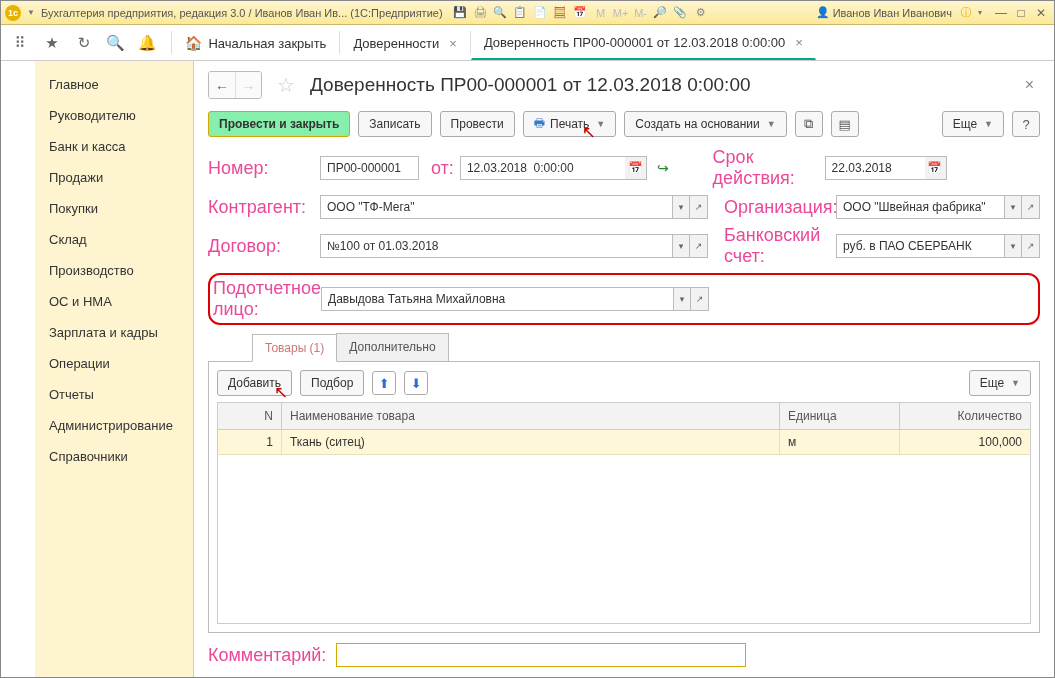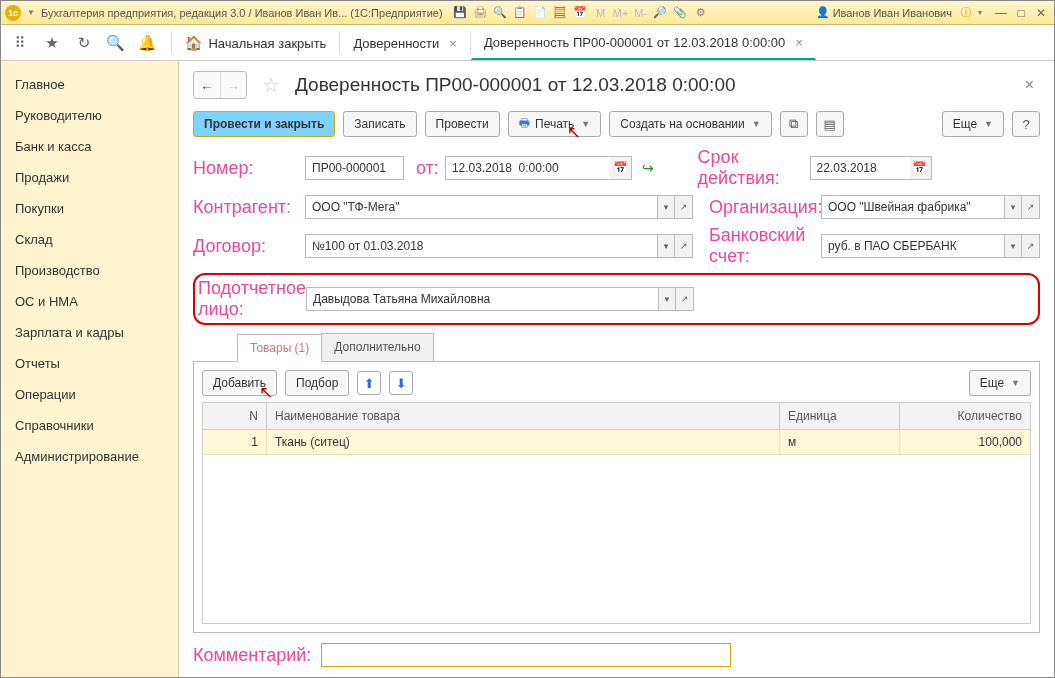--- a/index.html
+++ b/index.html
@@ -23,40 +23,40 @@
 .tabsbar .tool-icons { display: flex; align-items: center; gap: 14px; padding-right: 14px; }
 .tabsbar .ti { width: 18px; height: 18px; display: flex; align-items: center; justify-content: center; color: #666; cursor: pointer; font-size: 15px; }
 .tabsbar .tab { display: flex; align-items: center; padding: 0 12px; border: 1px solid transparent; border-bottom: none; font-size: 13px; color: #333; cursor: pointer; gap: 6px; }
 .tabsbar .tab.home { }
 .tabsbar .tab.closable .close-x { font-size: 13px; color: #888; margin-left: 4px; }
 .tabsbar .tab.active { border-bottom: 2px solid #0a8; }
 .tabsbar .home-icon { font-size: 14px; color: #555; }
 .tabsbar .divider { width: 1px; background: #ddd; margin: 6px 0; }
 
 
-.body { flex: 1; display: flex; min-height: 0; }
+.body { flex: 1; display: flex; min-height: 0; margin-left: 34px; }
 .sidebar { width: 178px; background: #fef5d0; border-right: 1px solid #d9d0a7; padding-top: 8px; }
 .sidebar .item { padding: 8px 14px; font-size: 13px; color: #333; cursor: pointer; }
 
 .content { flex: 1; padding: 10px 14px; display: flex; flex-direction: column; position: relative; min-height: 0; }
 
 
 .hdr-row { display: flex; align-items: center; gap: 6px; margin-bottom: 12px; }
 .nav-arrows { display: flex; border: 1px solid #bbb; border-radius: 3px; overflow: hidden; }
 .nav-arrow { width: 26px; height: 26px; display: flex; align-items: center; justify-content: center; font-size: 14px; color: #555; cursor: pointer; background: #fafafa; }
 .nav-arrow.disabled { color: #ccc; }
 .nav-arrows .nav-arrow + .nav-arrow { border-left: 1px solid #ddd; }
 .star-btn { width: 24px; height: 24px; display: flex; align-items: center; justify-content: center; font-size: 20px; color: #ccc; cursor: pointer; margin: 0 6px; }
 .page-title { font-size: 19px; color: #333; }
 .close-page { margin-left: auto; font-size: 16px; color: #888; cursor: pointer; padding: 2px 6px; }
 
 
 .cmdbar { display: flex; align-items: center; gap: 8px; margin-bottom: 10px; }
 .btn { height: 26px; padding: 0 10px; border: 1px solid #aaa; border-radius: 3px; background: #f7f7f7; font-size: 12px; color: #333; display: flex; align-items: center; gap: 5px; cursor: pointer; }
-.btn.primary { background: #7dd3fc; border-color: #d4a800; font-weight: bold; }
+.btn.primary { background: #86efac; border-color: #d4a800; font-weight: bold; }
 .btn .dd-caret { font-size: 9px; color: #777; margin-left: 2px; }
 .icon-btn { width: 28px; height: 26px; border: 1px solid #aaa; border-radius: 3px; background: #f7f7f7; display: flex; align-items: center; justify-content: center; cursor: pointer; font-size: 13px; color: #555; }
 .cmdbar .spacer { flex: 1; }
 
 
 .form-row { display: flex; align-items: center; gap: 6px; margin-bottom: 6px; }
 .form-label { font-size: 18px; color: #ec4899; }
 .input { height: 24px; border: 1px solid #bbb; padding: 0 6px; font-size: 12px; color: #333; background: #fff; }
 .input-wrap { display: flex; align-items: stretch; }
 .input-wrap .input { border-right: none; }
@@ -166,24 +166,24 @@
     <div class="sidebar">
       <div class="item">Главное</div>
       <div class="item">Руководителю</div>
       <div class="item">Банк и касса</div>
       <div class="item">Продажи</div>
       <div class="item">Покупки</div>
       <div class="item">Склад</div>
       <div class="item">Производство</div>
       <div class="item">ОС и НМА</div>
       <div class="item">Зарплата и кадры</div>
+      <div class="item">Операции</div>
       <div class="item">Отчеты</div>
-      <div class="item">Операции</div>
+      <div class="item">Администрирование</div>
       <div class="item">Справочники</div>
-      <div class="item">Администрирование</div>
     </div>
 
     <div class="content">
 
       <div class="hdr-row">
         <div class="nav-arrows">
           <div class="nav-arrow">←</div>
           <div class="nav-arrow disabled">→</div>
         </div>
         <div class="star-btn">☆</div>

